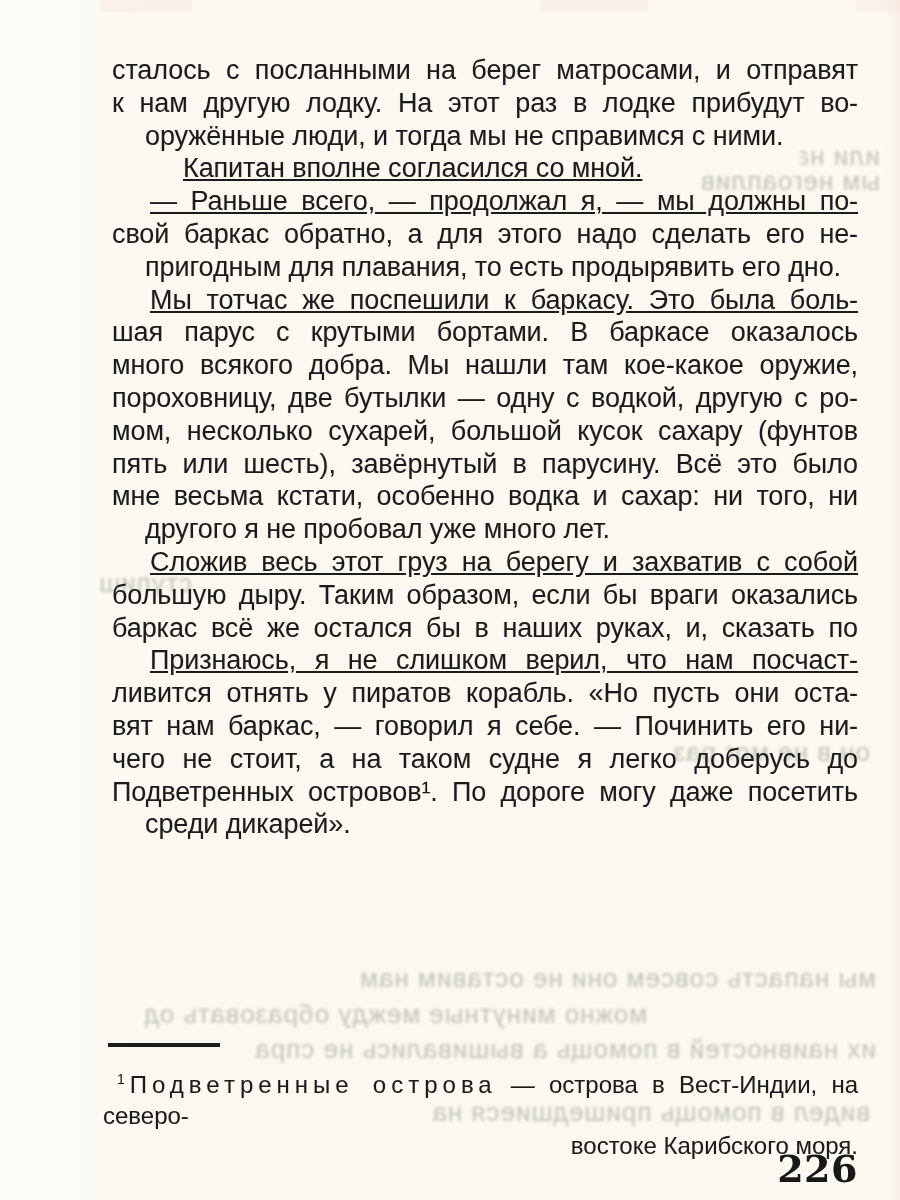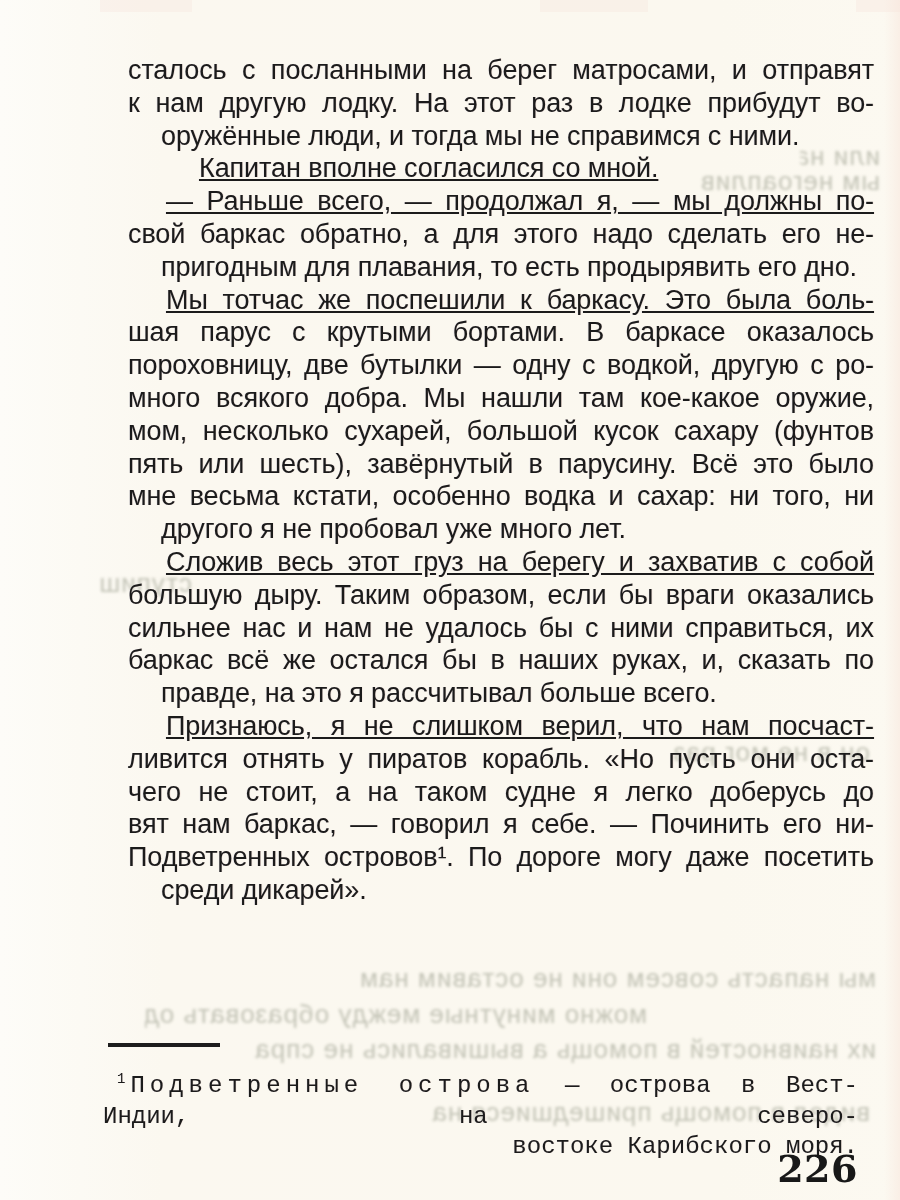--- a/index.html
+++ b/index.html
@@ -51,21 +51,21 @@
     color: rgba(138, 142, 124, 0.52);
     opacity: 0.5;
     font-size: 26px;
     white-space: nowrap;
     letter-spacing: 1px;
   }
 
   
   .text-block {
     position: absolute;
-    left: 128px;
+    left: 112px;
     top: 54px;
     width: 746px;
     z-index: 2;
     font-size: 27px;
     line-height: 32.8px;
     letter-spacing: -0.1px;
     color: #1b1b1b;
     text-shadow: 0.6px 0 0 rgba(150, 30, 30, 0.10), -0.6px 0 0 rgba(30, 30, 150, 0.08);
   }
   .line {
@@ -94,21 +94,20 @@
   .footnote {
     position: absolute;
     left: 103px;
     top: 1064px;
     width: 755px;
     z-index: 2;
     font-size: 24px;
     line-height: 30.5px;
     color: #1b1b1b;
     text-shadow: 0.5px 0 0 rgba(150, 30, 30, 0.10), -0.5px 0 0 rgba(30, 30, 150, 0.08);
-    font-family: Liberation Mono, monospace;
   }
   .fn-line1 {
     display: block;
     text-align: justify;
     text-align-last: justify;
     text-indent: 14px;
   }
   .fn-line2 {
     display: block;
     text-align: right;
@@ -161,35 +160,33 @@
   <div class="text-block" id="body-text">
       <div class="line">сталось с посланными на берег матросами, и отправят</div>
       <div class="line">к нам другую лодку. На этот раз в лодке прибудут во-</div>
       <div class="line last">оружённые люди, и тогда мы не справимся с ними.</div>
       <div class="line last indent">Капитан вполне согласился со мной.</div>
       <div class="line indent">— Раньше всего, — продолжал я, — мы должны по-</div>
       <div class="line">свой баркас обратно, а для этого надо сделать его не-</div>
       <div class="line last">пригодным для плавания, то есть продырявить его дно.</div>
       <div class="line indent">Мы тотчас же поспешили к баркасу. Это была боль-</div>
       <div class="line">шая парус с крутыми бортами. В баркасе оказалось</div>
+      <div class="line">много всякого добра. Мы нашли там кое-какое оружие,</div>
       <div class="line">пороховницу, две бутылки — одну с водкой, другую с ро-</div>
-      <div class="line">много всякого добра. Мы нашли там кое-какое оружие,</div>
       <div class="line">мом, несколько сухарей, большой кусок сахару (фунтов</div>
       <div class="line">пять или шесть), завёрнутый в парусину. Всё это было</div>
       <div class="line">мне весьма кстати, особенно водка и сахар: ни того, ни</div>
       <div class="line last">другого я не пробовал уже много лет.</div>
       <div class="line indent">Сложив весь этот груз на берегу и захватив с собой</div>
       <div class="line">большую дыру. Таким образом, если бы враги оказались</div>
-      <div class="line">сильнее нас и нам не удалось бы с ними справиться, их</div>
       <div class="line">баркас всё же остался бы в наших руках, и, сказать по</div>
-      <div class="line last">правде, на это я рассчитывал больше всего.</div>
       <div class="line indent">Признаюсь, я не слишком верил, что нам посчаст-</div>
       <div class="line">ливится отнять у пиратов корабль. «Но пусть они оста-</div>
+      <div class="line">вят нам баркас, — говорил я себе. — Починить его ни-</div>
       <div class="line">чего не стоит, а на таком судне я легко доберусь до</div>
-      <div class="line">вят нам баркас, — говорил я себе. — Починить его ни-</div>
       <div class="line">Подветренных островов¹. По дороге могу даже посетить</div>
       <div class="line last">среди дикарей».</div>
     </div>
 
   <div class="footnote-rule"></div>
 
   <div class="footnote">
     <span class="fn-line1"><span class="fn-marker">1</span><span class="fn-term">Подветренные острова</span><span> — острова в Вест-Индии, на северо-</span></span>
     <span class="fn-line2">востоке Карибского моря.</span>
   </div>

